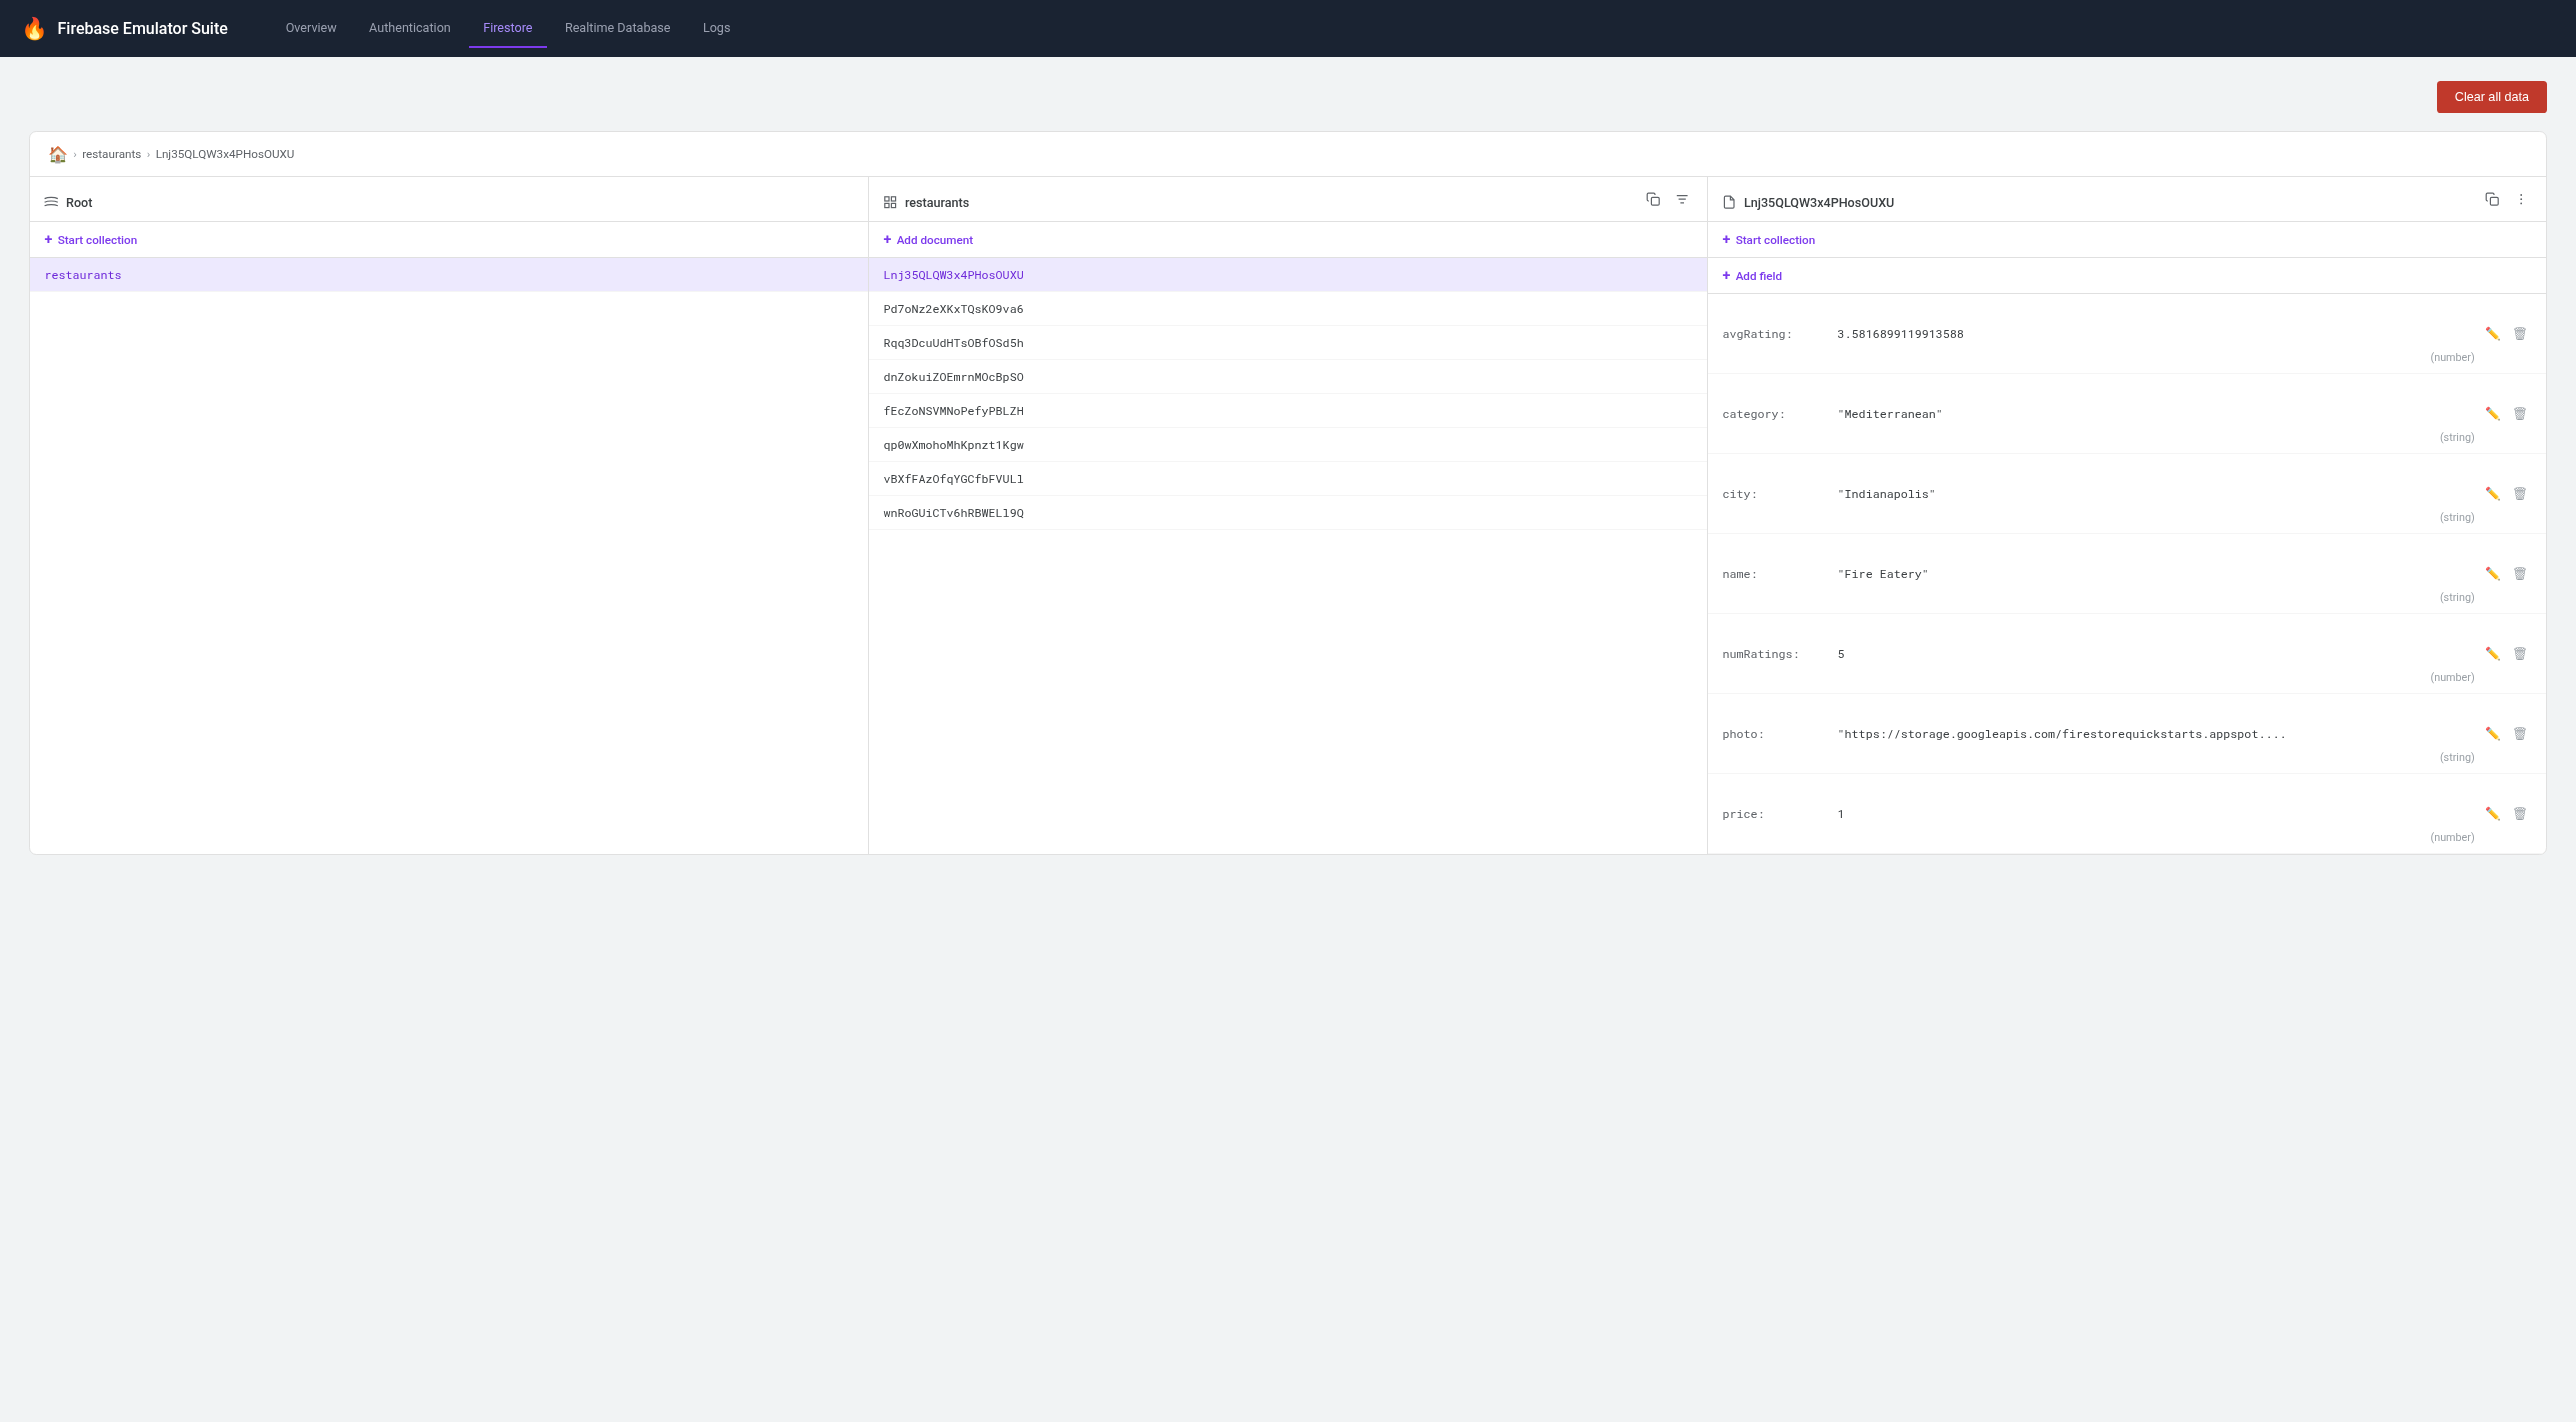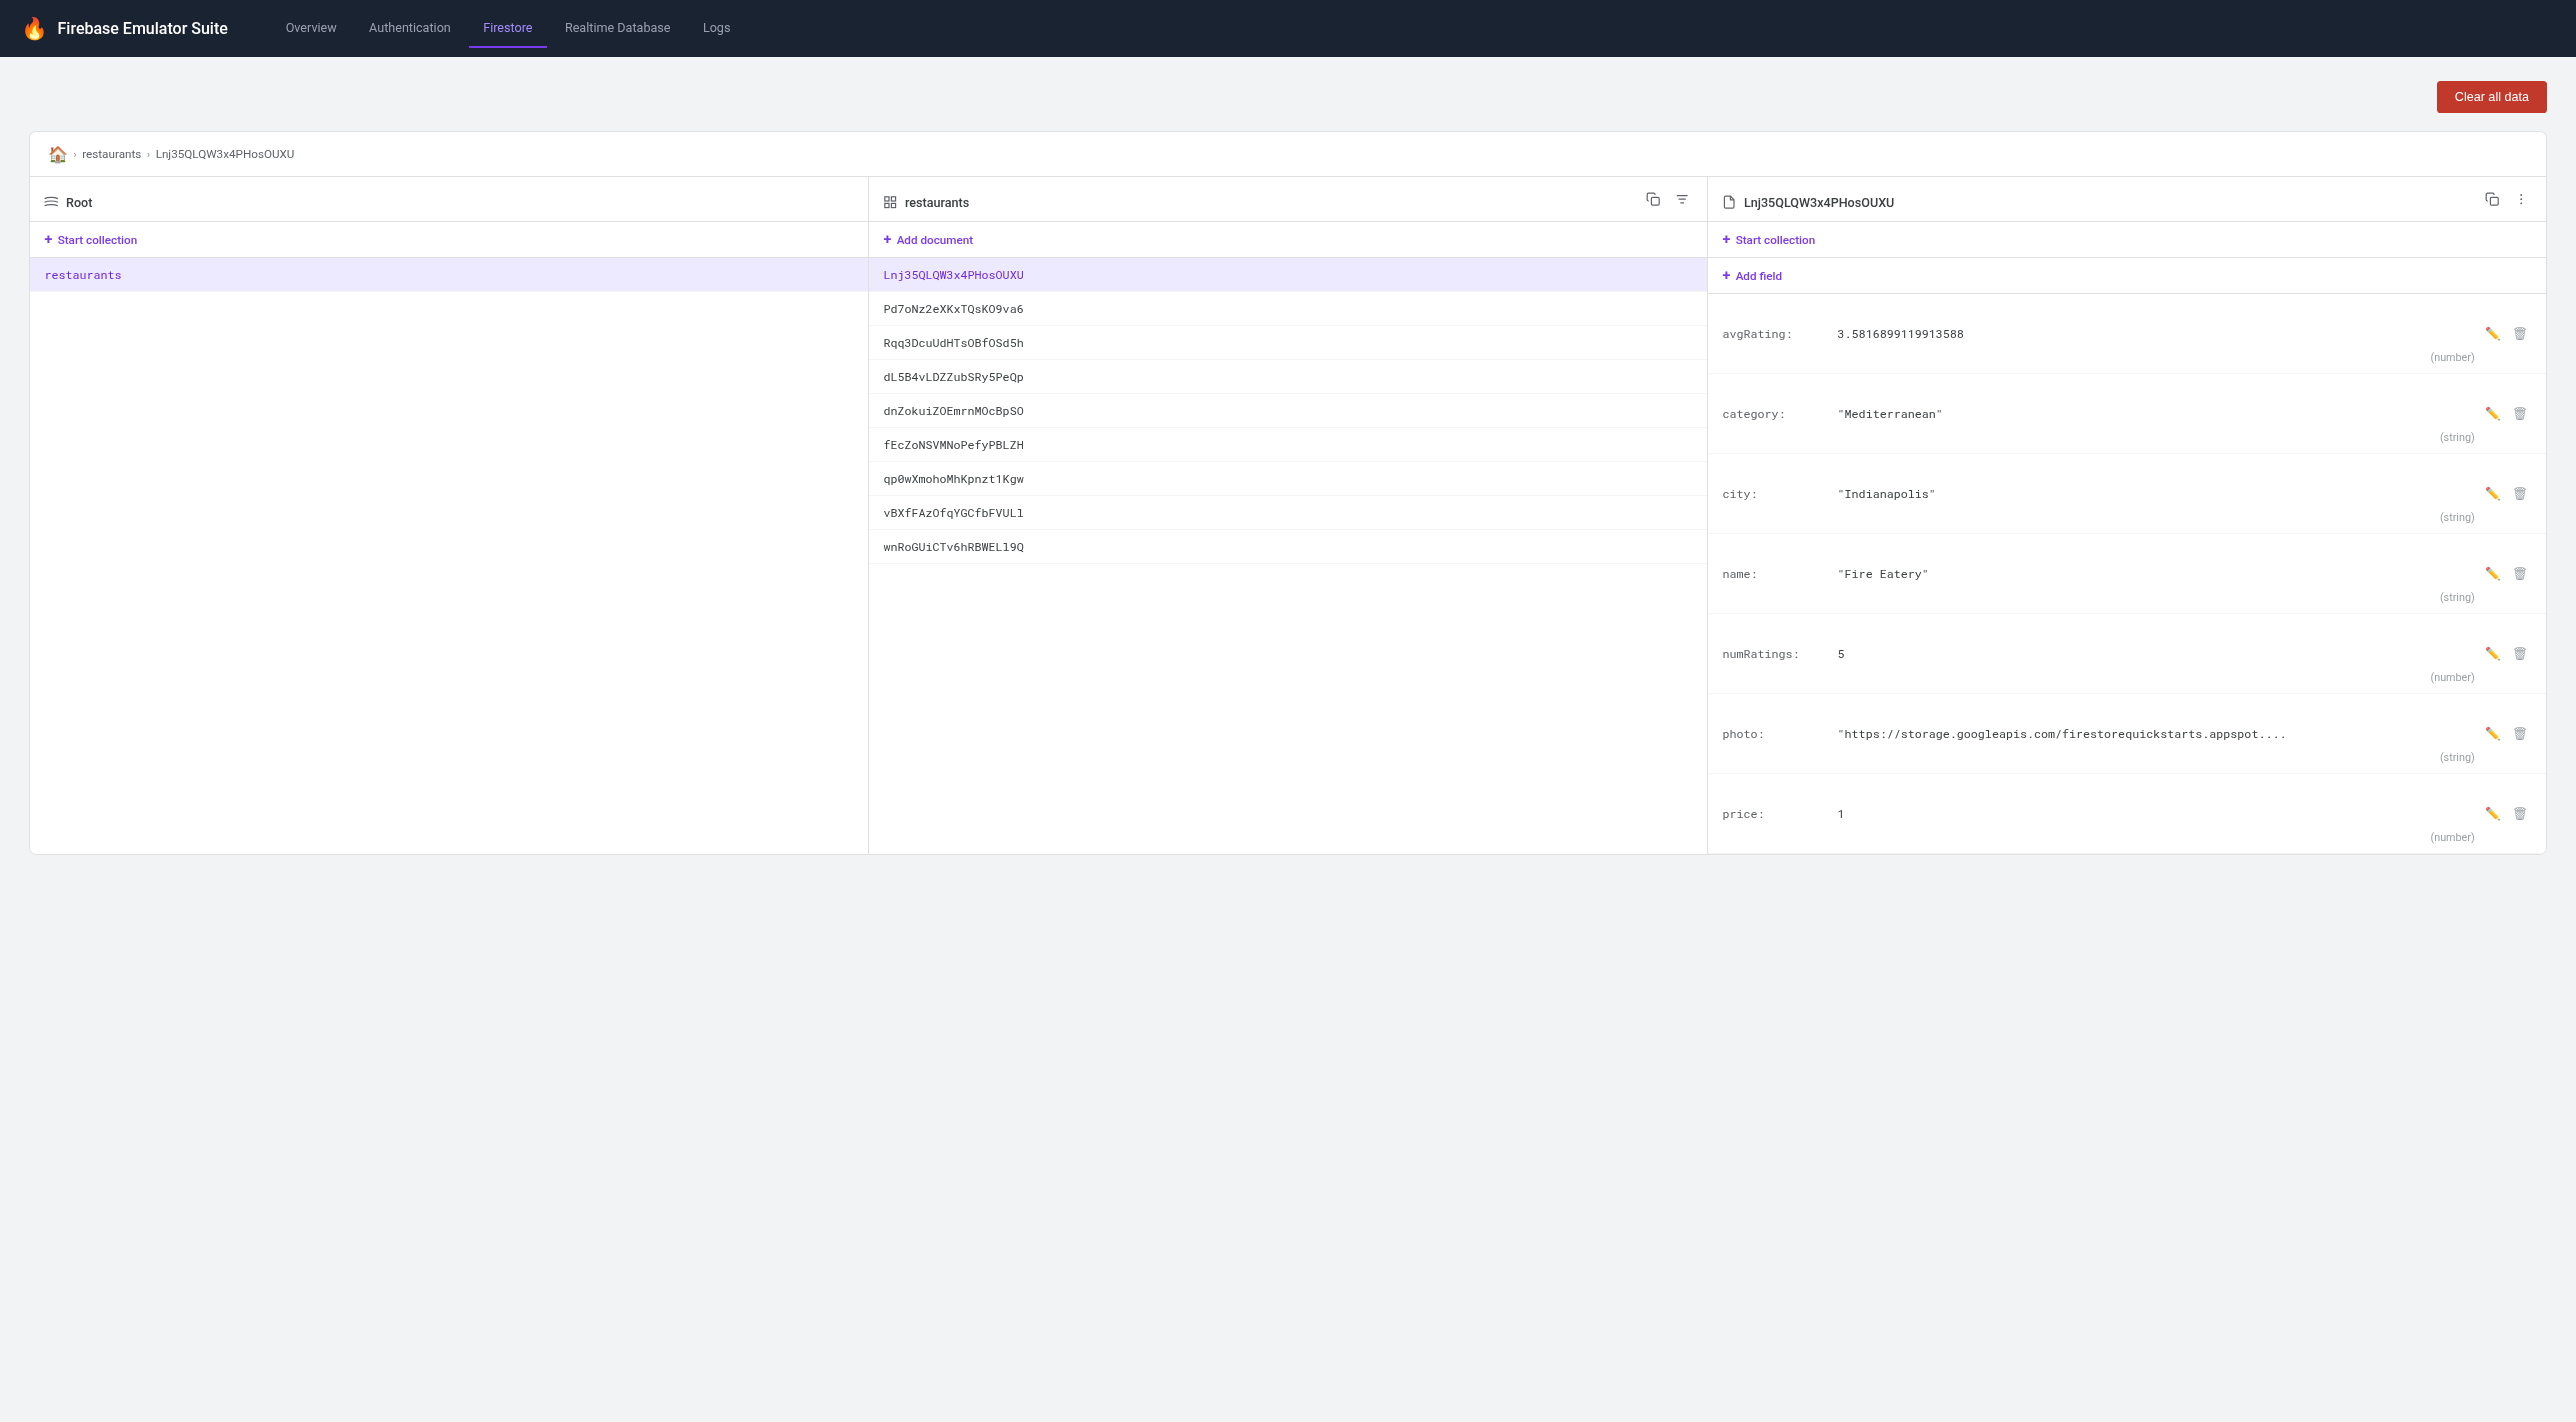--- a/index.html
+++ b/index.html
@@ -314,21 +314,20 @@
             </button>
           </div>
         </div>
         <div class="add-row">
           <span class="add-row-icon">+</span>
           <span>Add document</span>
         </div>
         <div class="list-item selected">Lnj35QLQW3x4PHosOUXU</div>
         <div class="list-item">Pd7oNz2eXKxTQsKO9va6</div>
         <div class="list-item">Rqq3DcuUdHTsOBfOSd5h</div>
-        <div class="list-item">dL5B4vLDZZubSRy5PeQp</div>
         <div class="list-item">dnZokuiZOEmrnMOcBpSO</div>
         <div class="list-item">fEcZoNSVMNoPefyPBLZH</div>
         <div class="list-item">qp0wXmohoMhKpnzt1Kgw</div>
         <div class="list-item">vBXfFAzOfqYGCfbFVULl</div>
         <div class="list-item">wnRoGUiCTv6hRBWELl9Q</div>
       </div>
 
       <div class="col">
         <div class="col-header">
           <span class="col-header-icon">

